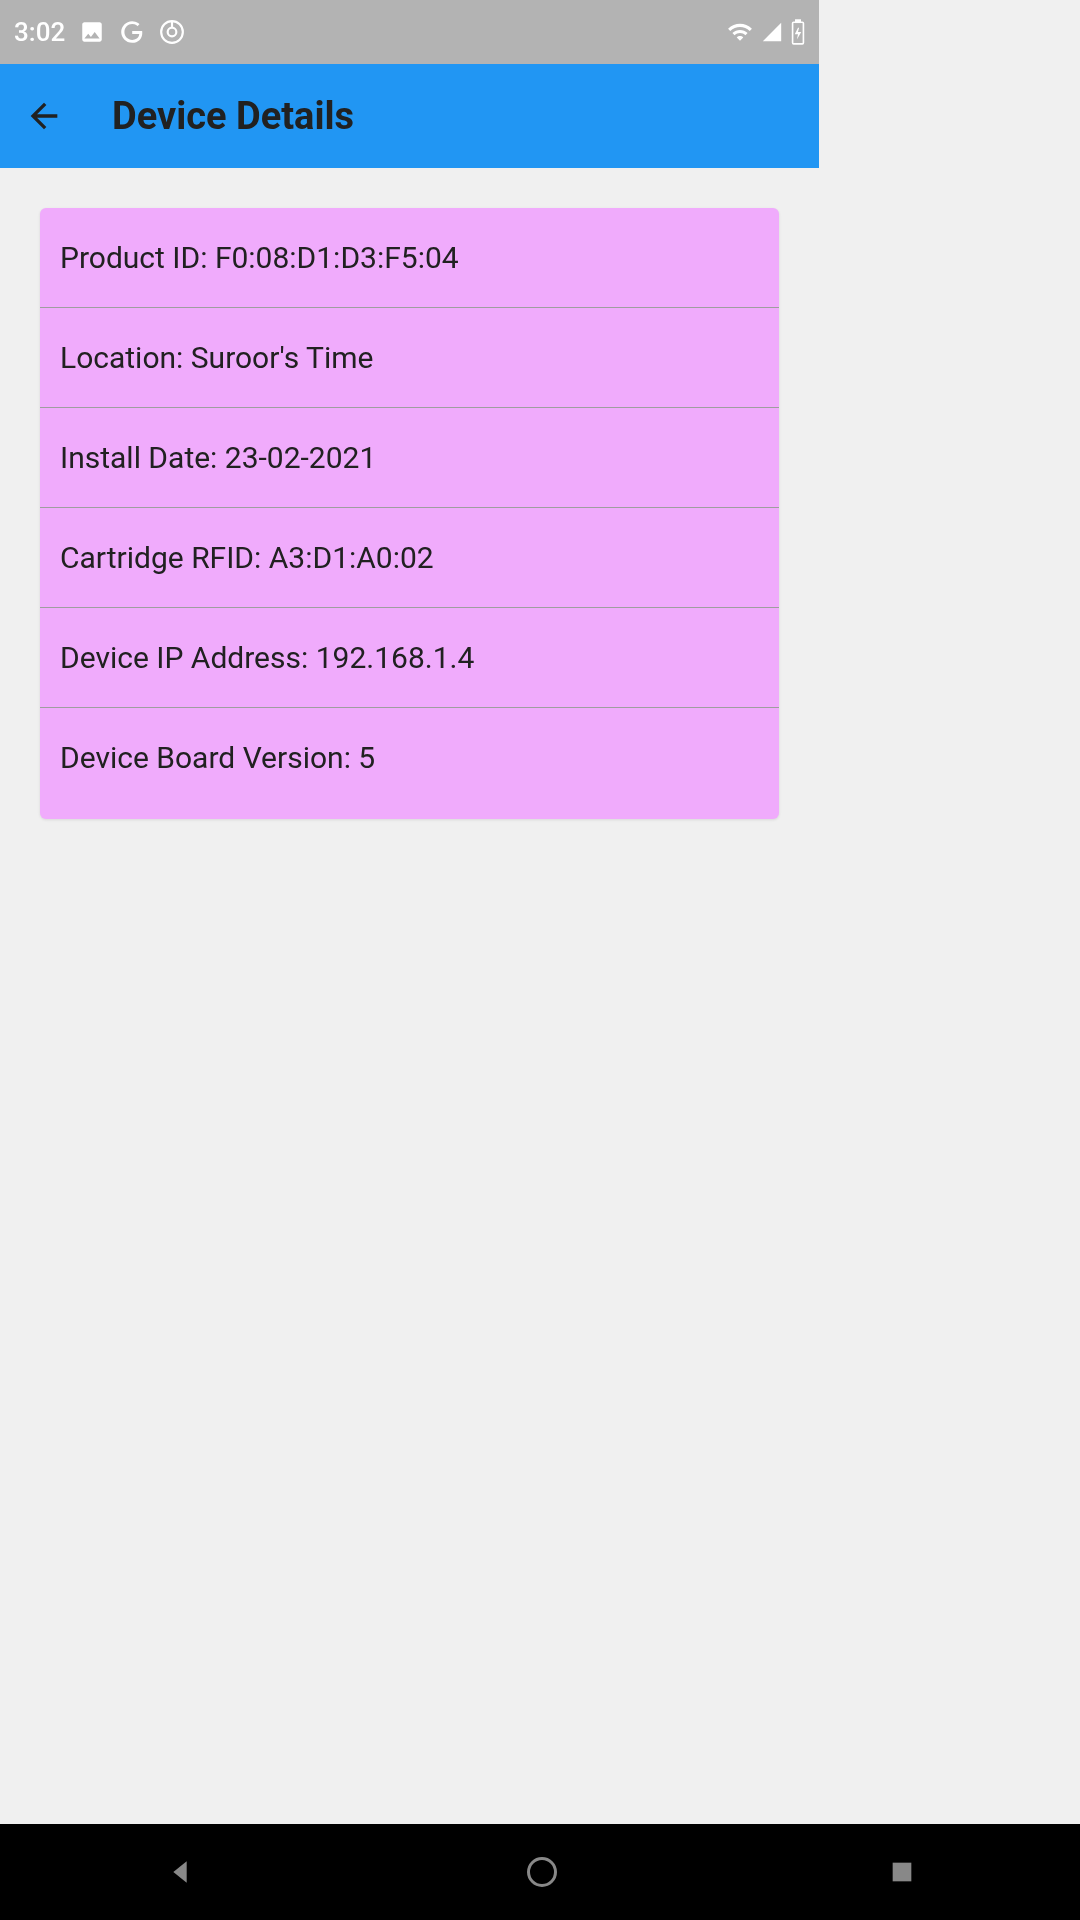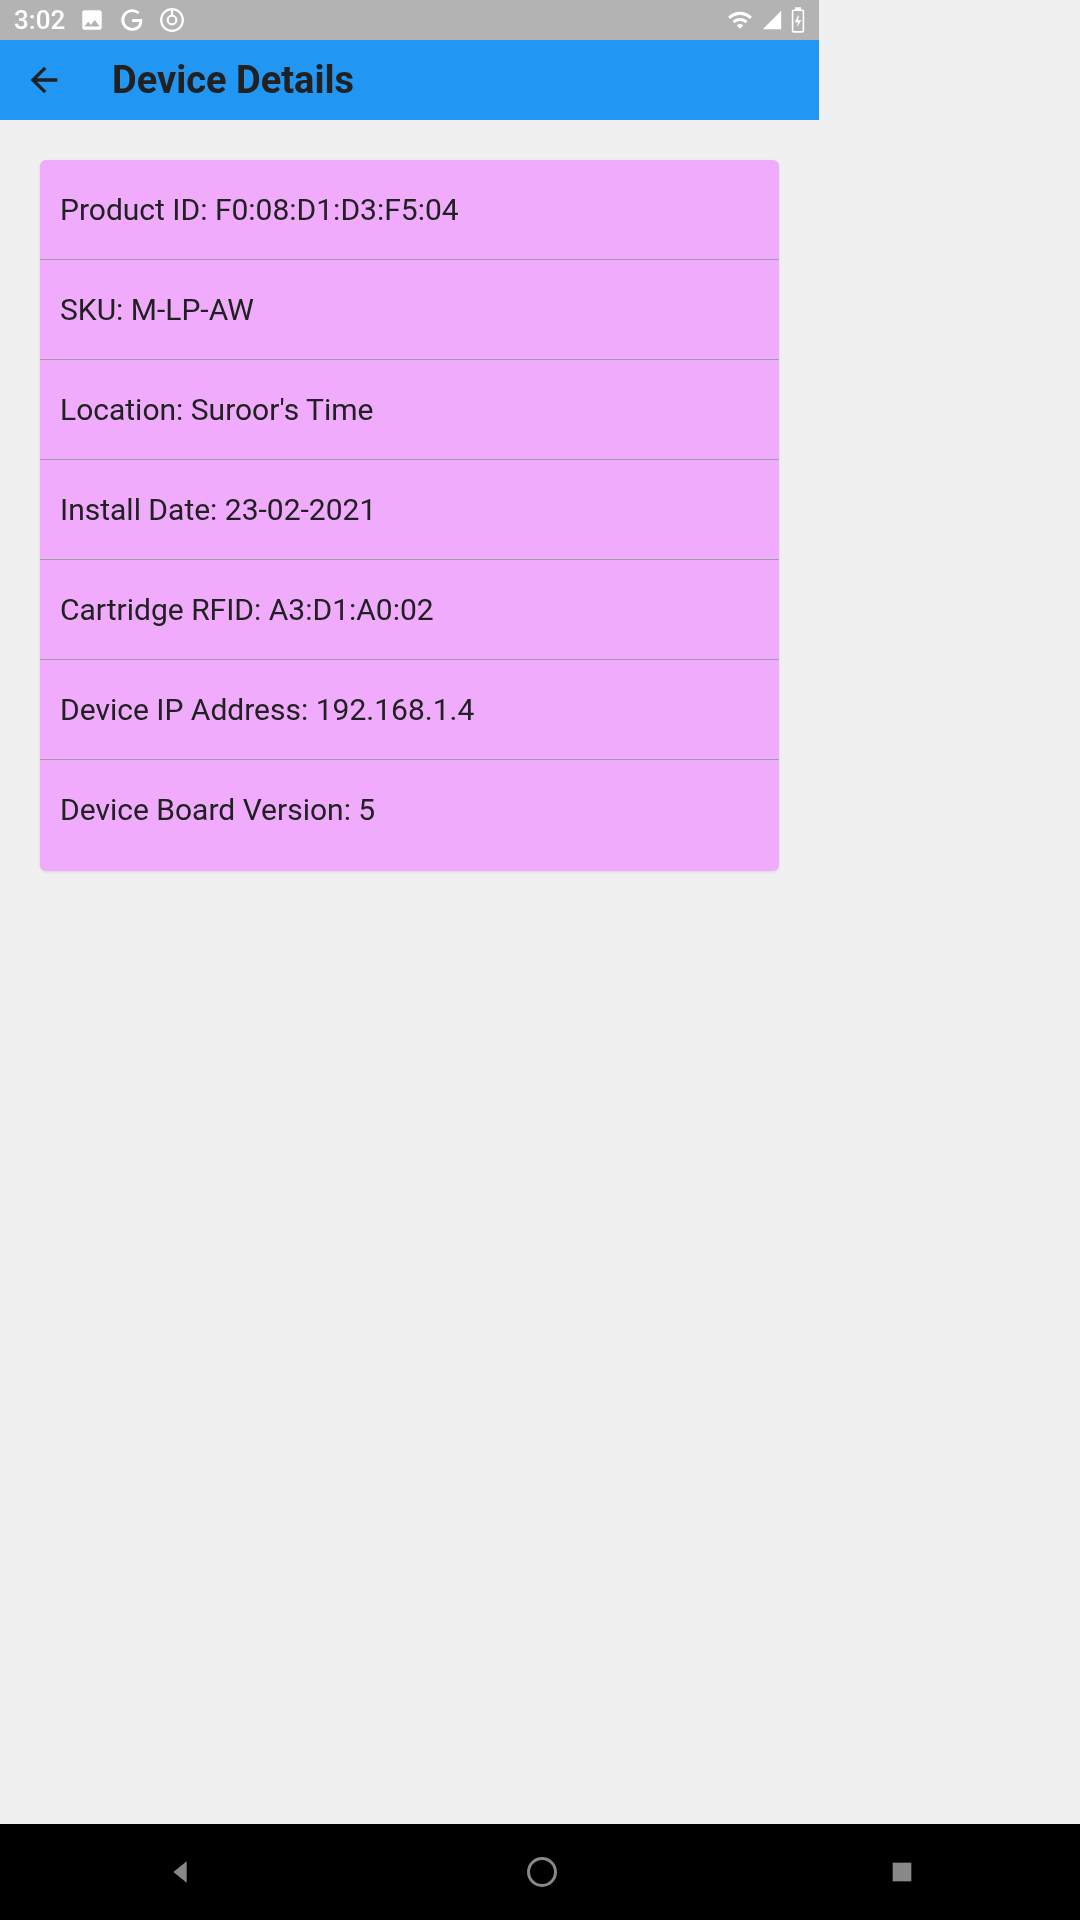--- a/index.html
+++ b/index.html
@@ -8,21 +8,21 @@
       box-sizing: border-box;
     }
     body {
       font-family: Roboto, -apple-system, BlinkMacSystemFont, 'Segoe UI', sans-serif;
       width: 819px;
       height: 1456px;
       background: #f0f0f0;
       overflow: hidden;
     }
     .status-bar {
-      height: 40px;
+      height: 64px;
       background: #b3b3b3;
       display: flex;
       align-items: center;
       justify-content: space-between;
       padding: 0 14px;
     }
     .status-left {
       display: flex;
       align-items: center;
       gap: 14px;
@@ -36,21 +36,21 @@
       color: white;
       display: inline-flex;
       align-items: center;
     }
     .status-right {
       display: flex;
       align-items: center;
       gap: 8px;
     }
     .header {
-      height: 80px;
+      height: 104px;
       background: #2196f3;
       display: flex;
       align-items: center;
       padding: 0 24px;
       gap: 48px;
     }
     .back-button {
       color: #212121;
       display: inline-flex;
       align-items: center;
@@ -151,21 +151,20 @@
     <svg width="40" height="40" viewBox="0 0 24 24" fill="#212121">
         <path d="M20 11H7.83l5.59-5.59L12 4l-8 8 8 8 1.41-1.41L7.83 13H20v-2z"></path>
       </svg>
   </span>
   <h1 class="header-title">Device Details</h1>
 </div>
 
 <div class="content">
   <div class="card">
     <div class="detail-row">Product ID: F0:08:D1:D3:F5:04</div>
-    <div class="detail-row">SKU: M-LP-AW</div>
     <div class="detail-row">Location: Suroor's Time</div>
     <div class="detail-row">Install Date: 23-02-2021</div>
     <div class="detail-row">Cartridge RFID: A3:D1:A0:02</div>
     <div class="detail-row">Device IP Address: 192.168.1.4</div>
     <div class="detail-row">Device Board Version: 5</div>
   </div>
 </div>
 
 <div class="nav-bar">
   <span class="nav-button">

